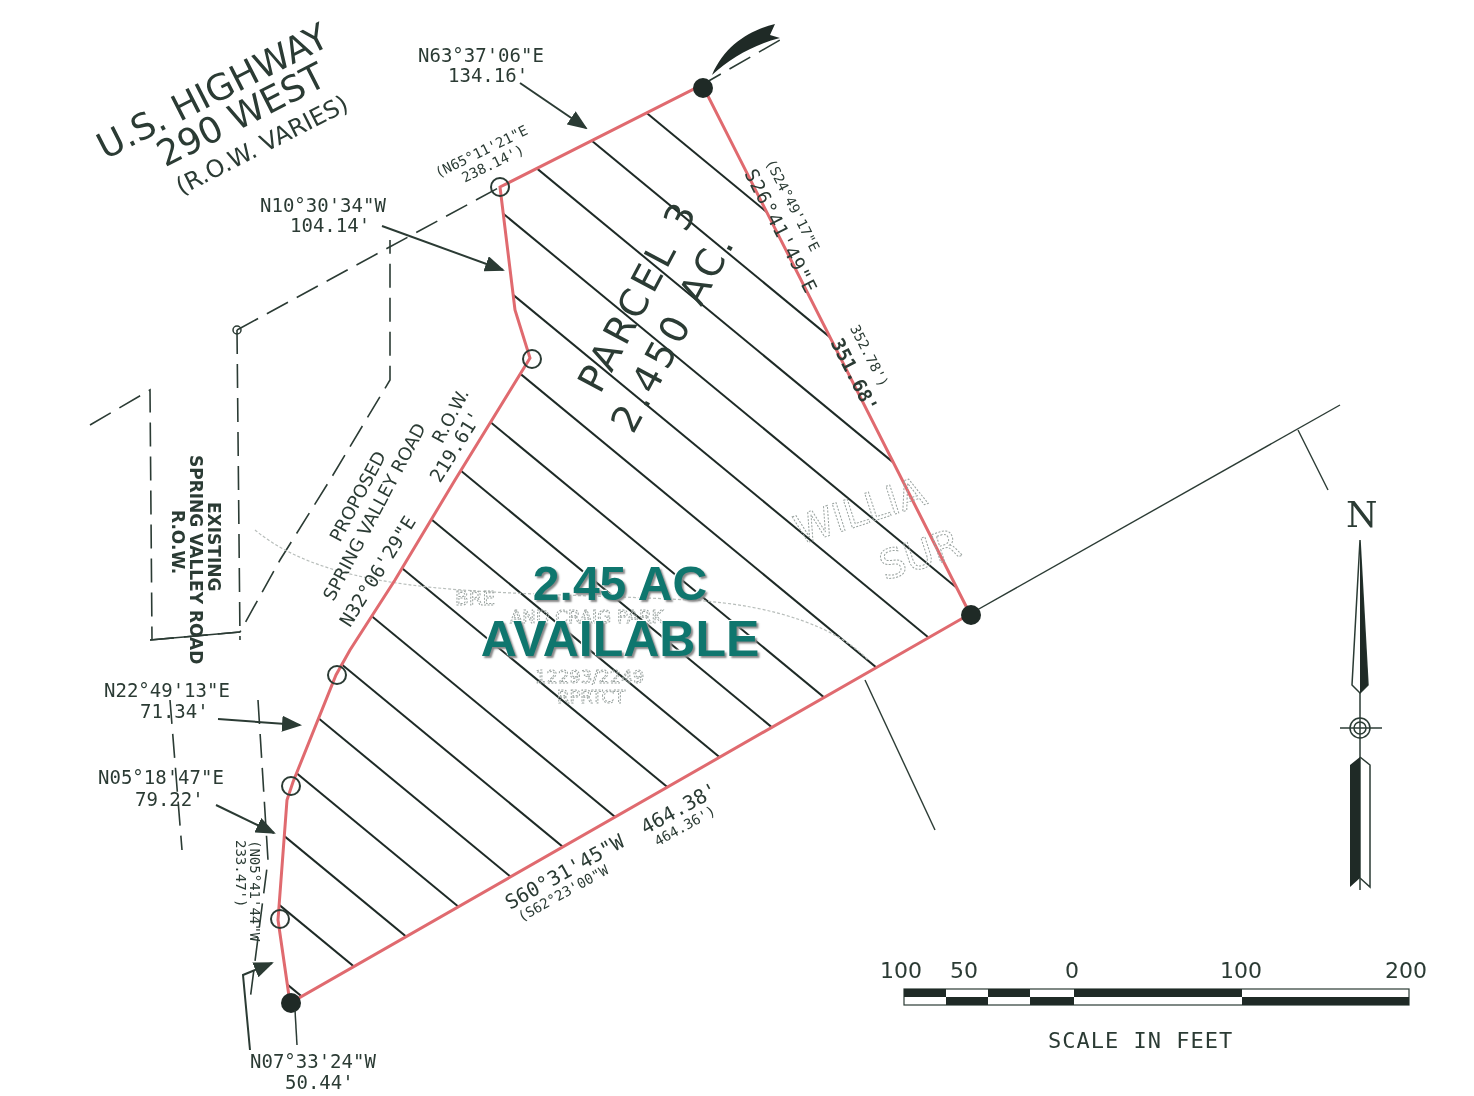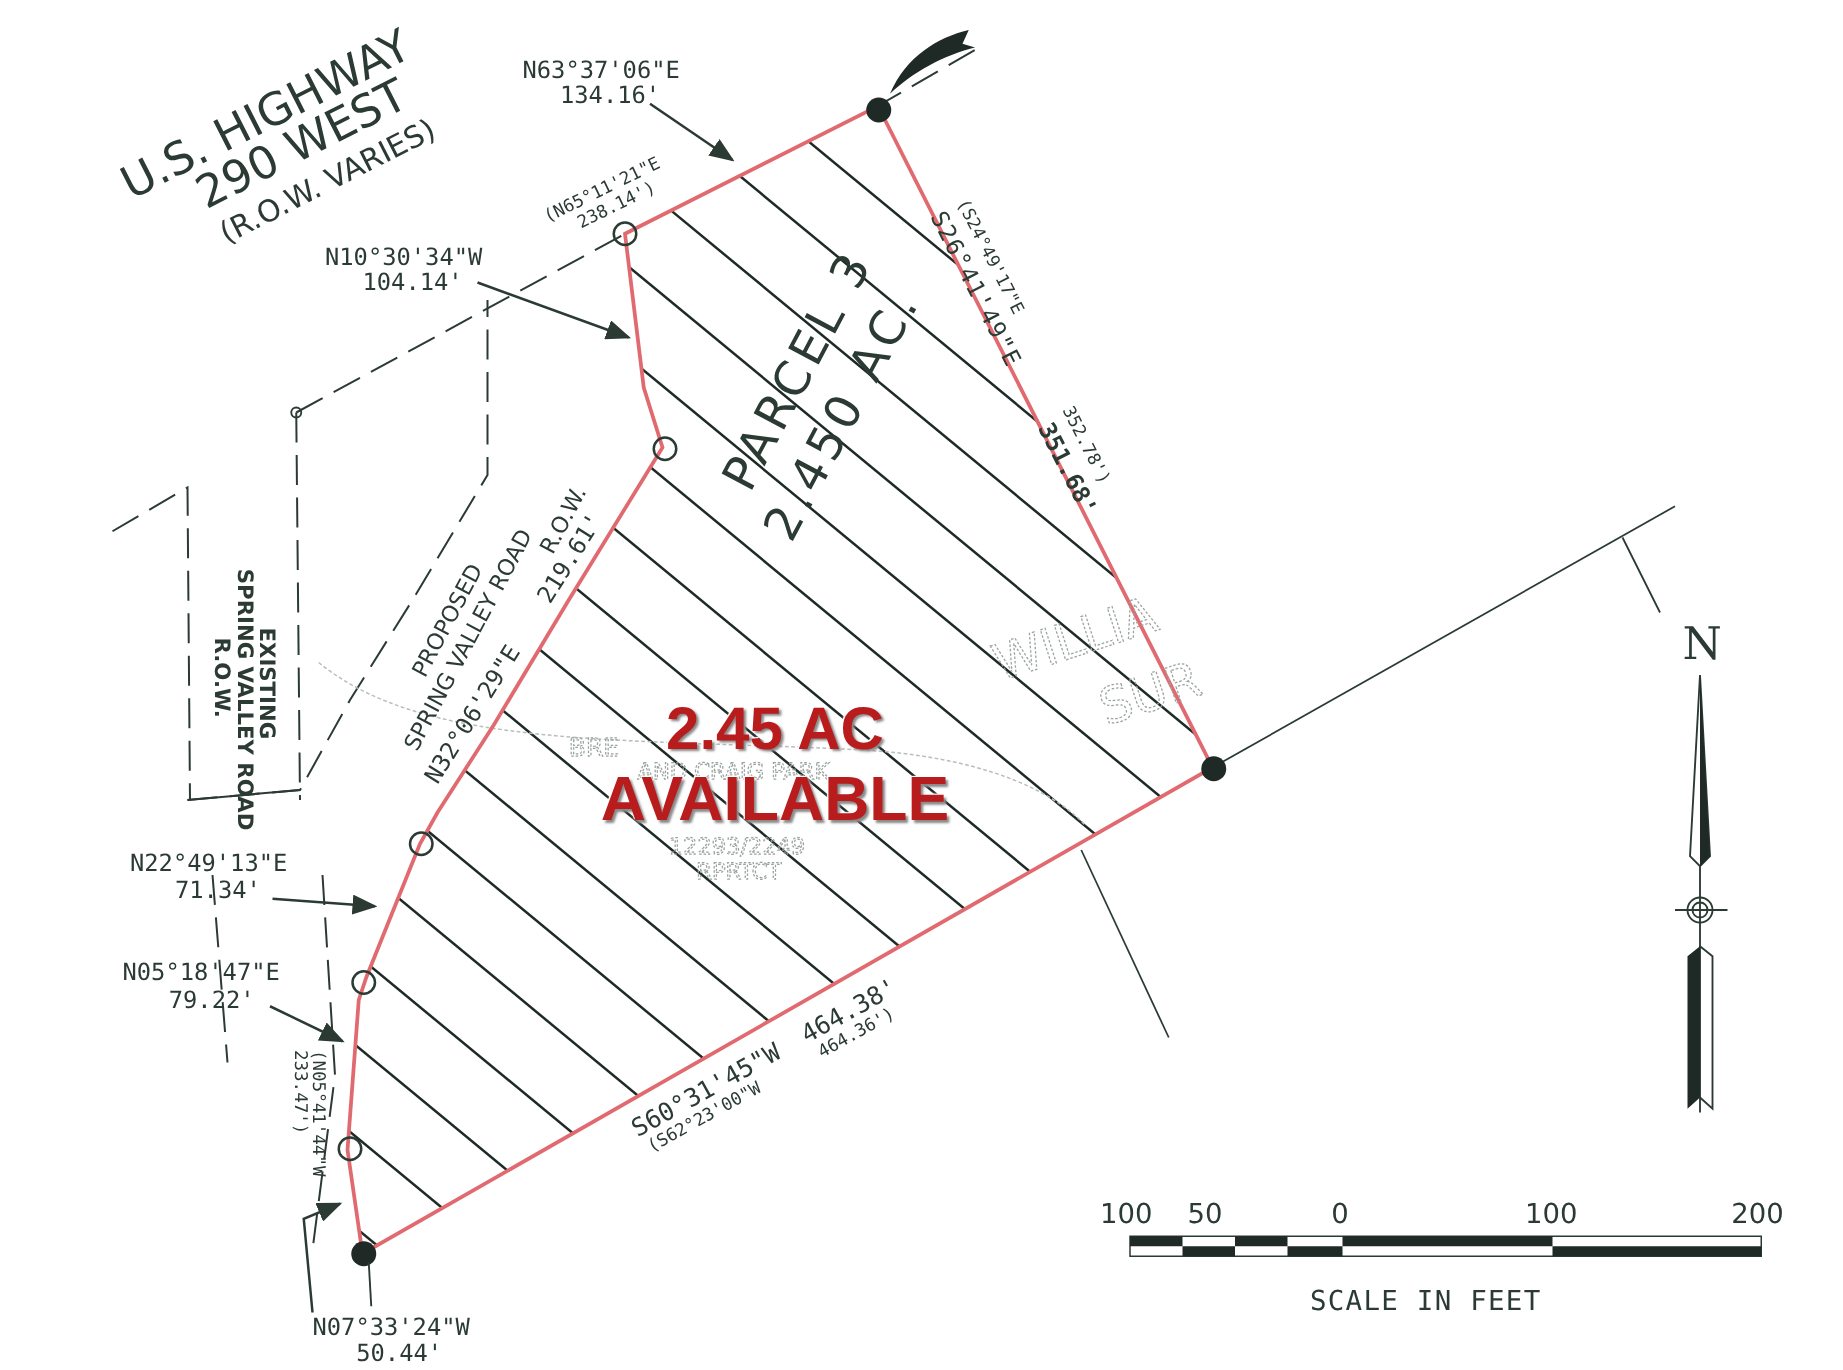--- a/index.html
+++ b/index.html
@@ -3,21 +3,21 @@
 <meta charset="utf-8">
 <style>
   html, body { margin:0; padding:0; background:#ffffff; }
   body { width:1474px; height:1096px; position:relative; overflow:hidden;
          font-family:"DejaVu Sans Mono", monospace; color:#2b3b34; }
   svg { position:absolute; left:0; top:0; }
   .t { font-family:"DejaVu Sans Mono", monospace; fill:#2b3b34; }
   .tl { font-family:"DejaVu Sans", sans-serif; fill:#2b3b34; }
   .ghost { font-family:"DejaVu Sans", sans-serif; fill:none; stroke:#9aa3a0; stroke-width:1; stroke-dasharray:2 1.5; }
   .hl { position:absolute; font-family:"Liberation Sans", sans-serif; font-weight:bold;
-        color:#b91c1c; text-align:center; line-height:1;
+        color:#0f766e; text-align:center; line-height:1;
         text-shadow: 2px 2px 2px #888, 0 0 3px #fff, -1px -1px 0 #fff; }
 </style>
 </head>
 <body>
 
 <svg width="1474" height="1096" viewBox="0 0 1474 1096">
   <defs>
     <clipPath id="parcelClip">
       <path d="M500,187 L700,86 L708,96 L970,614 L290,1003 L278,920 L287,800 L293,782 L336,675 L350,650 L395,580 L455,480 L530,358 L515,310 Z"></path>
     </clipPath>

